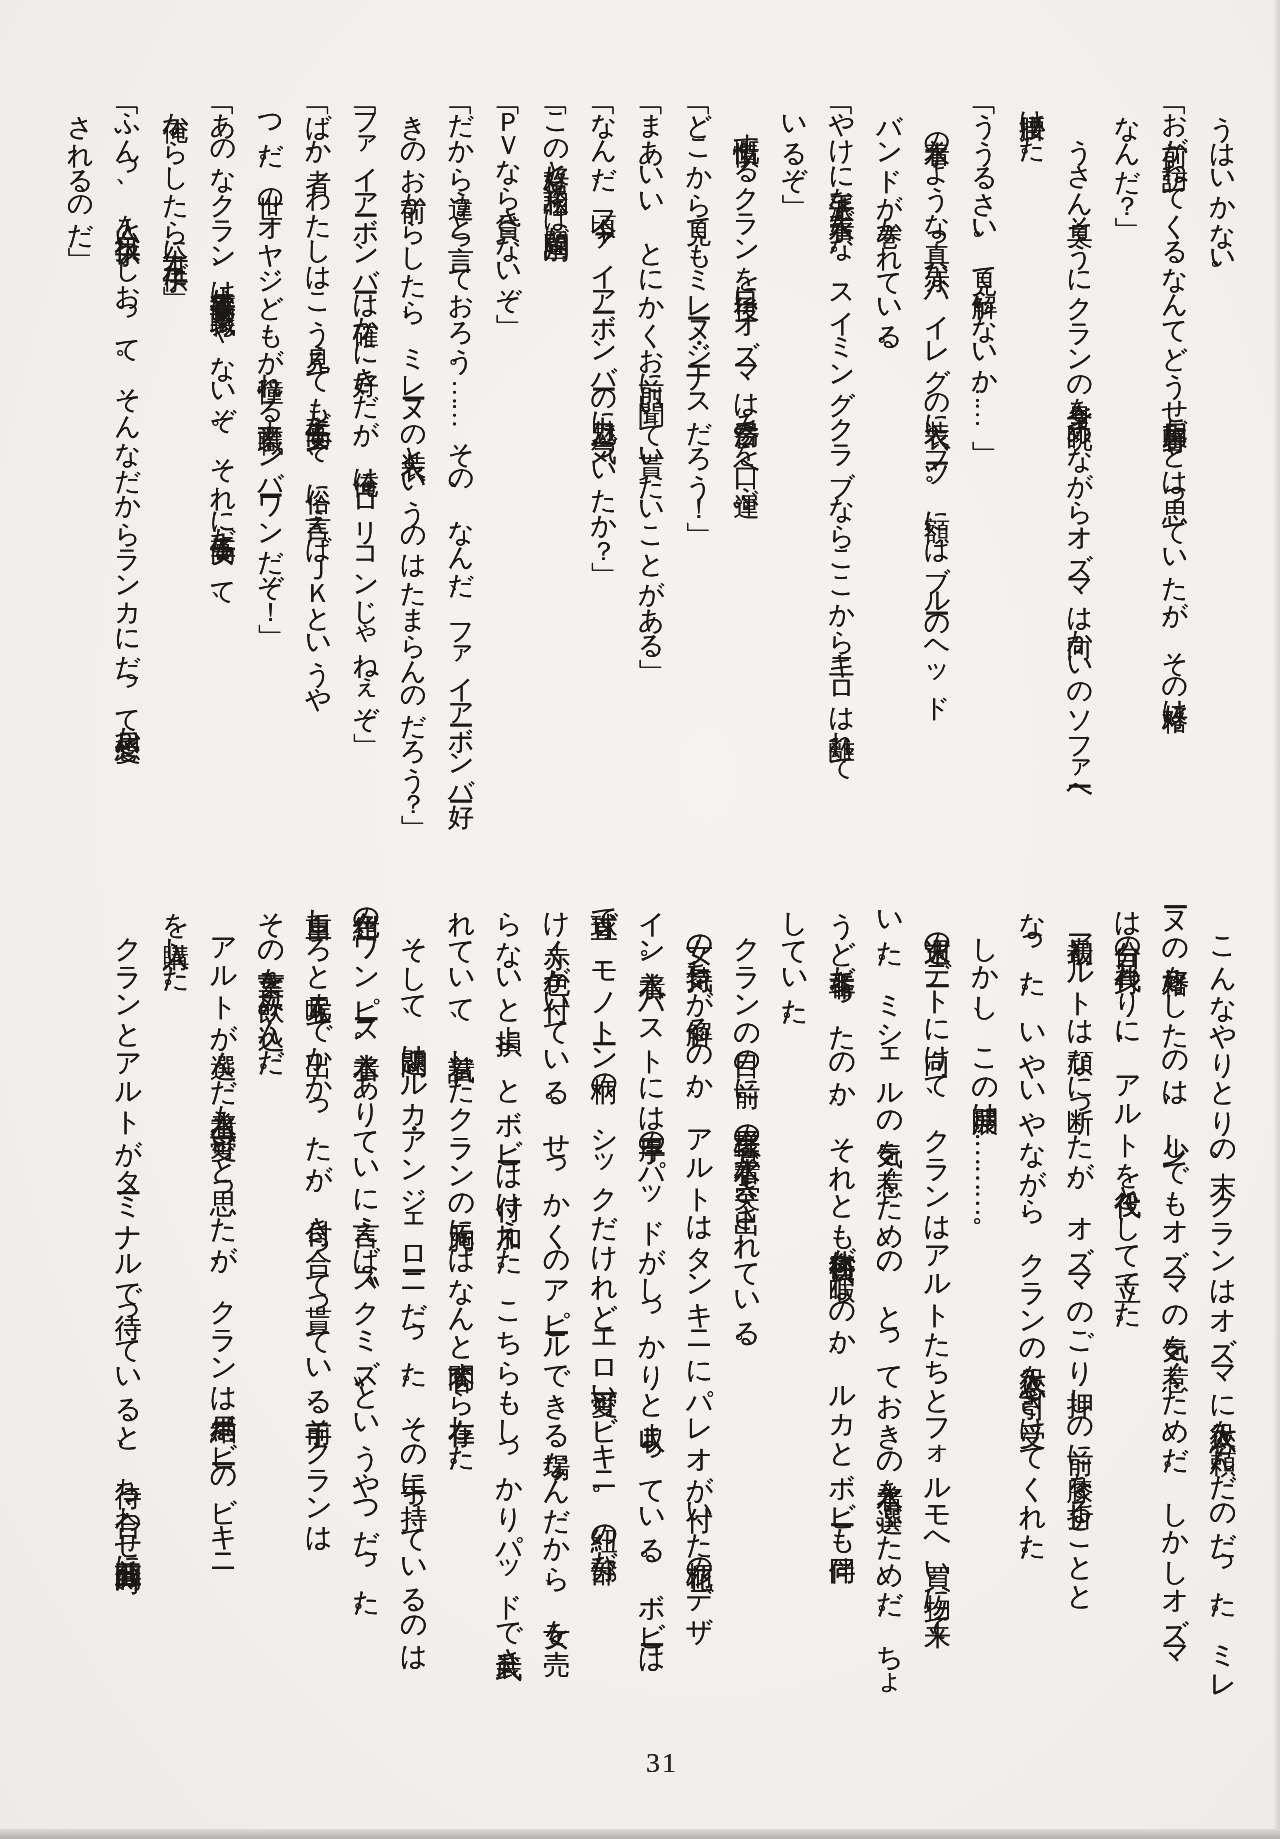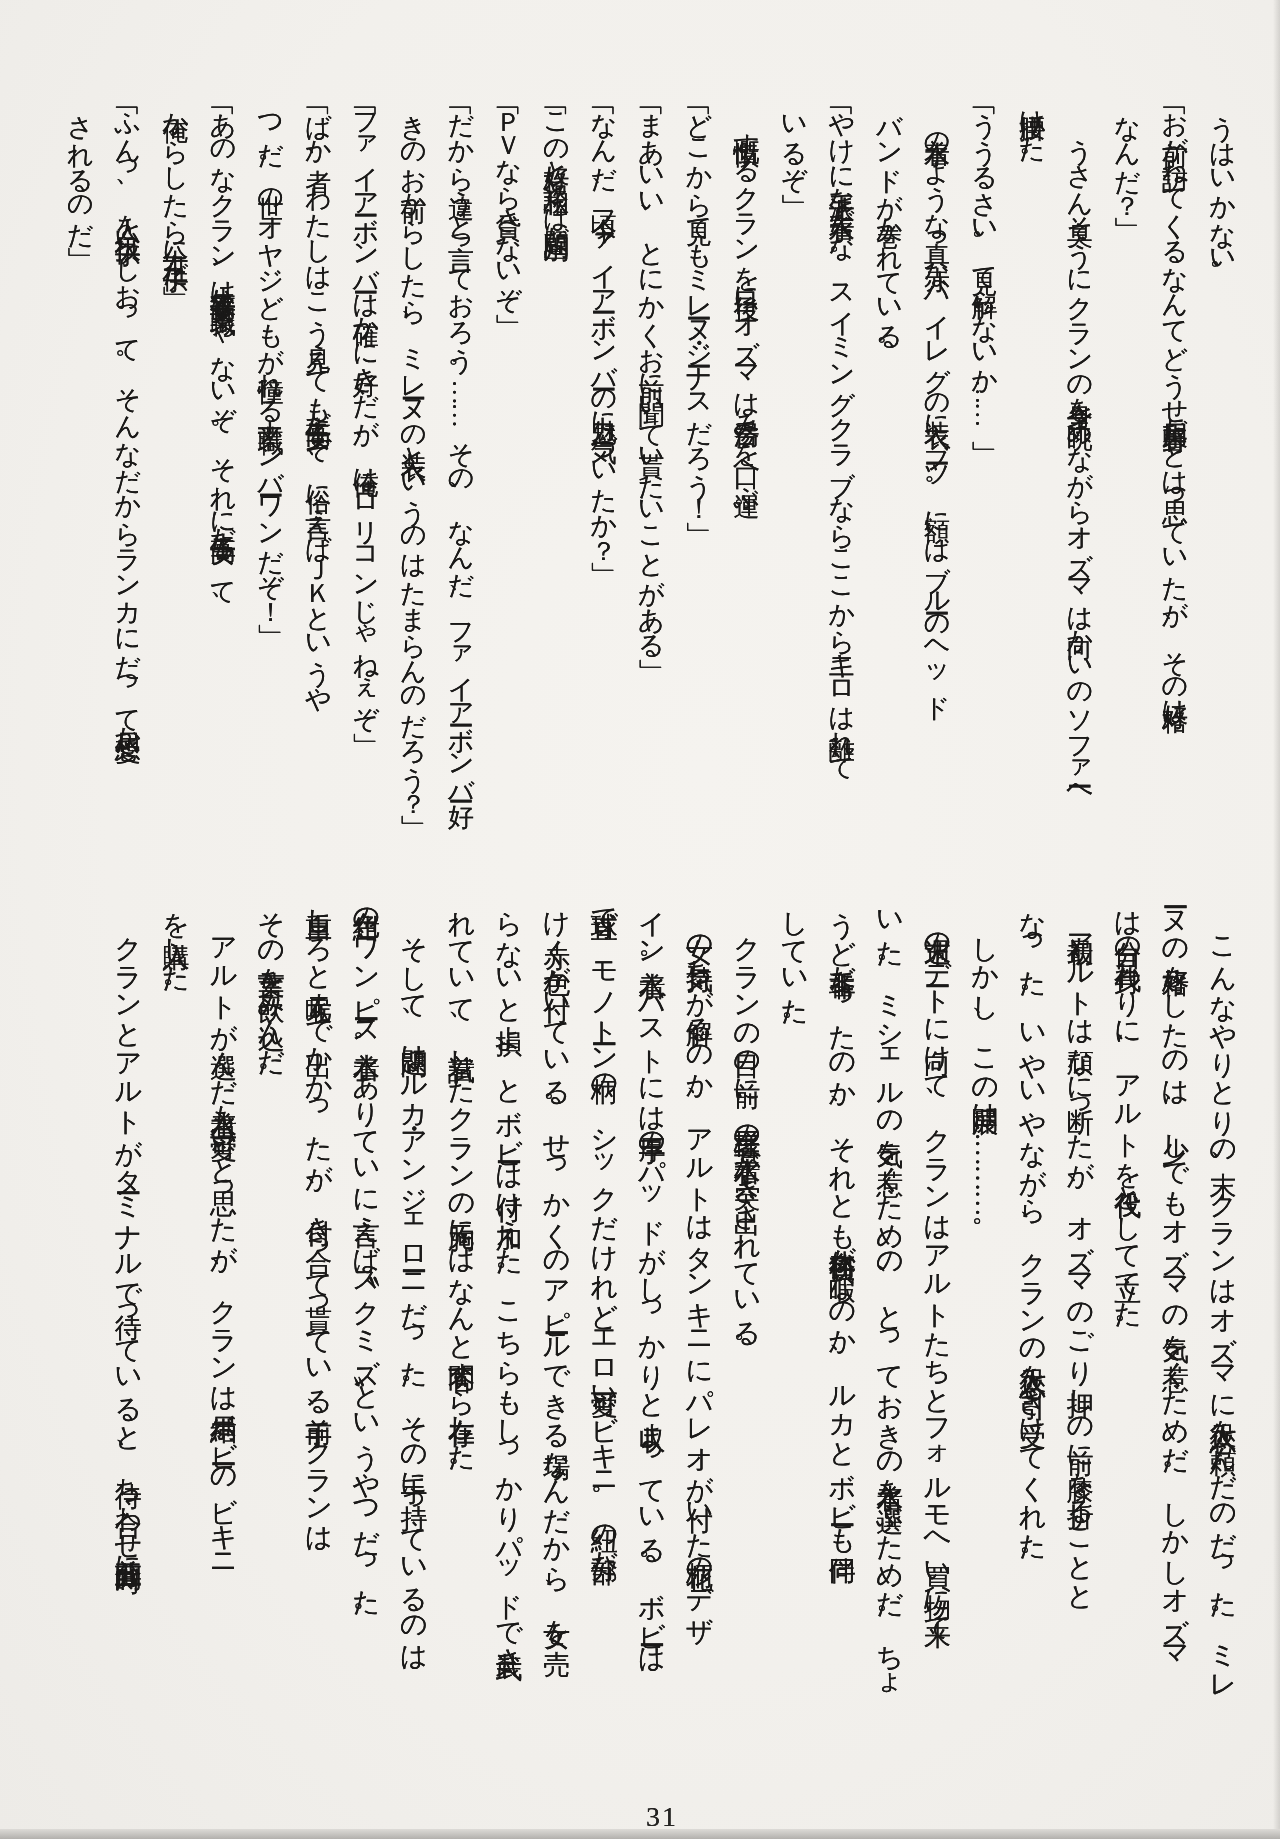--- a/index.html
+++ b/index.html
@@ -26,21 +26,21 @@
   .dan-top{
     top:98px;right:34px;height:782px;
     font-size:26px;letter-spacing:-3.0px;
   }
   .dan-bottom{
     top:893px;right:34px;height:836px;
     font-size:27px;letter-spacing:-1.8px;
   }
   .page-number{
     position:absolute;
-    left:646px;top:1801px;
+    left:646px;top:1747px;
     font-size:28px;
     color:#242322;
     letter-spacing:2px;
     text-shadow:0 0 0.5px #242322;
   }
   .right-edge{
     position:absolute;top:0;bottom:0;right:0;width:7px;
     background:linear-gradient(to left, rgba(110,108,104,0.22), rgba(110,108,104,0));
   }
   .bottom-edge{

